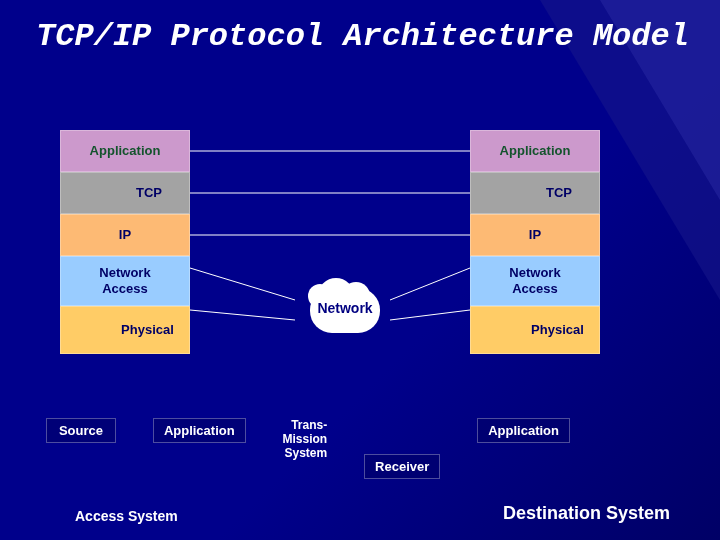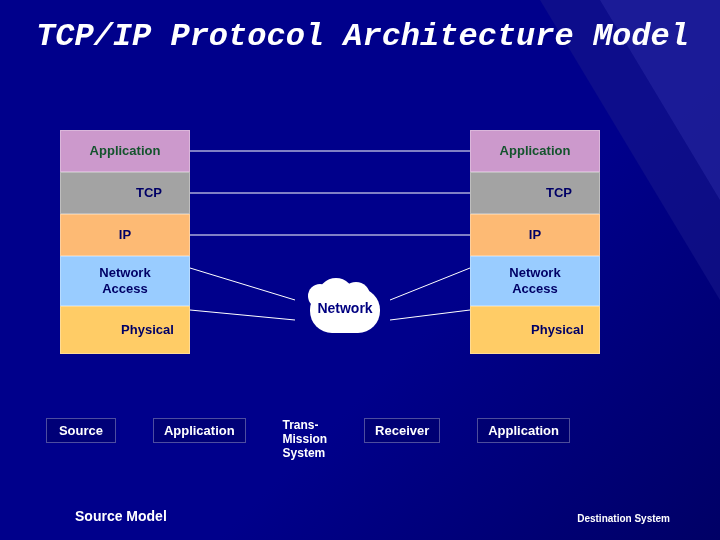--- a/index.html
+++ b/index.html
@@ -172,21 +172,21 @@
       font-size: 13px;
       font-weight: bold;
       text-align: center;
       padding: 4px 10px;
       background: rgba(0,0,100,0.5);
       border: 1px solid rgba(255,255,255,0.3);
       min-width: 70px;
     }
 
     .bottom-label-mission {
-      text-align: left;
+      text-align: right;
       color: white;
       font-size: 12px;
       font-weight: bold;
     }
 
     
     .connectors-svg {
       position: absolute;
       top: 0;
       left: 0;
@@ -271,22 +271,22 @@
     <div class="bottom-label">Source</div>
   </div>
   <div style="text-align:center;">
     <div class="bottom-label">Application</div>
   </div>
   <div style="text-align:center;">
     <div class="bottom-label-mission">
       Trans-<br>Mission<br>System
     </div>
   </div>
-  <div style="text-align:center;">
+  <div style="text-align:center;margin-top:36px;">
     <div class="bottom-label">Receiver</div>
   </div>
   <div style="text-align:center;">
     <div class="bottom-label">Application</div>
   </div>
 </div>
 
-<div style="position:absolute; bottom:16px; left:75px; color:white; font-size:14px; font-weight:bold;">Source Model</div>
-<div style="position:absolute; bottom:16px; right:50px; color:white; font-size:10px; font-weight:bold;">Destination System</div>
+<div style="position:absolute; bottom:16px; left:75px; color:white; font-size:14px; font-weight:bold;">Access System</div>
+<div style="position:absolute; bottom:16px; right:50px; color:white; font-size:18px; font-weight:bold;">Destination System</div>
 
 </body></html>

